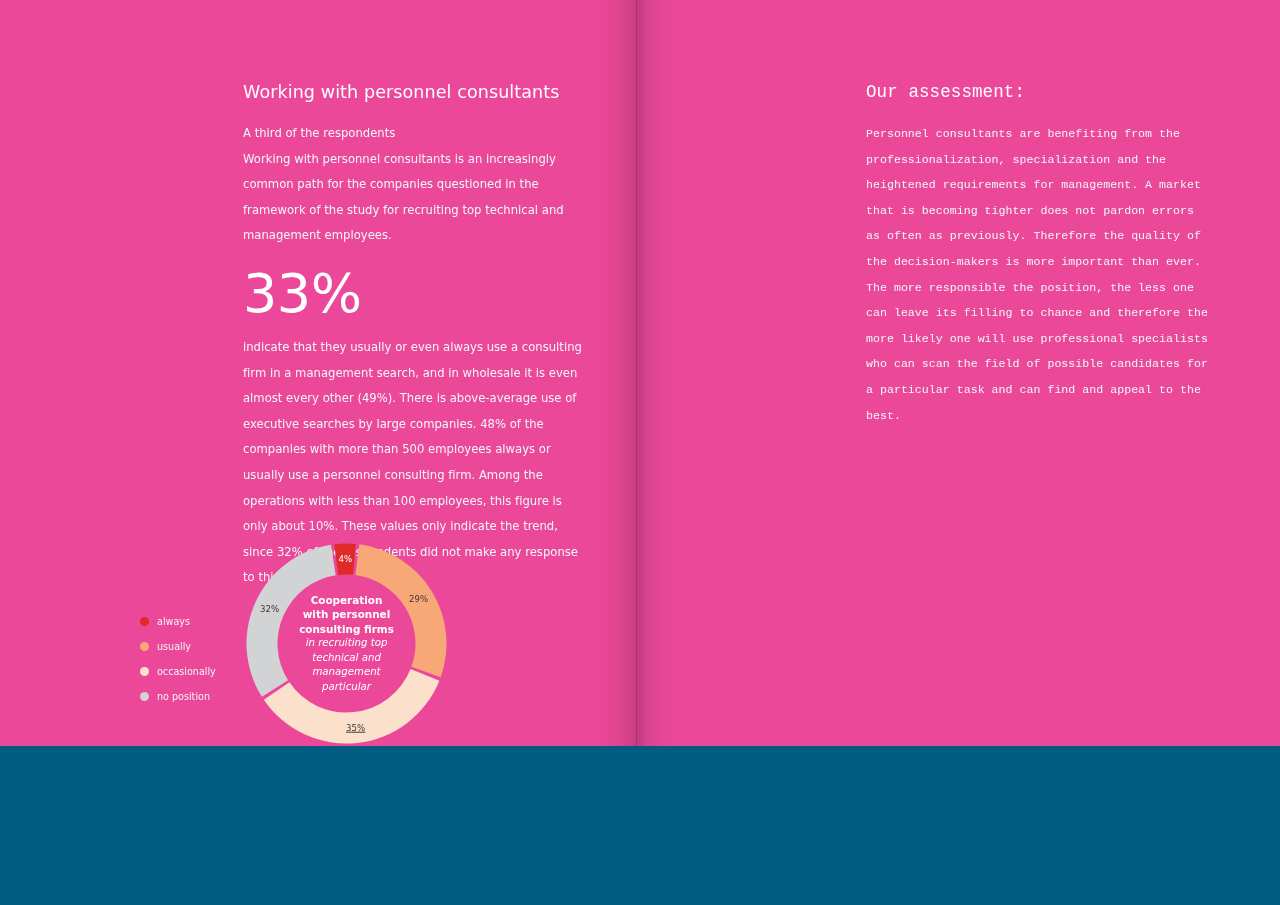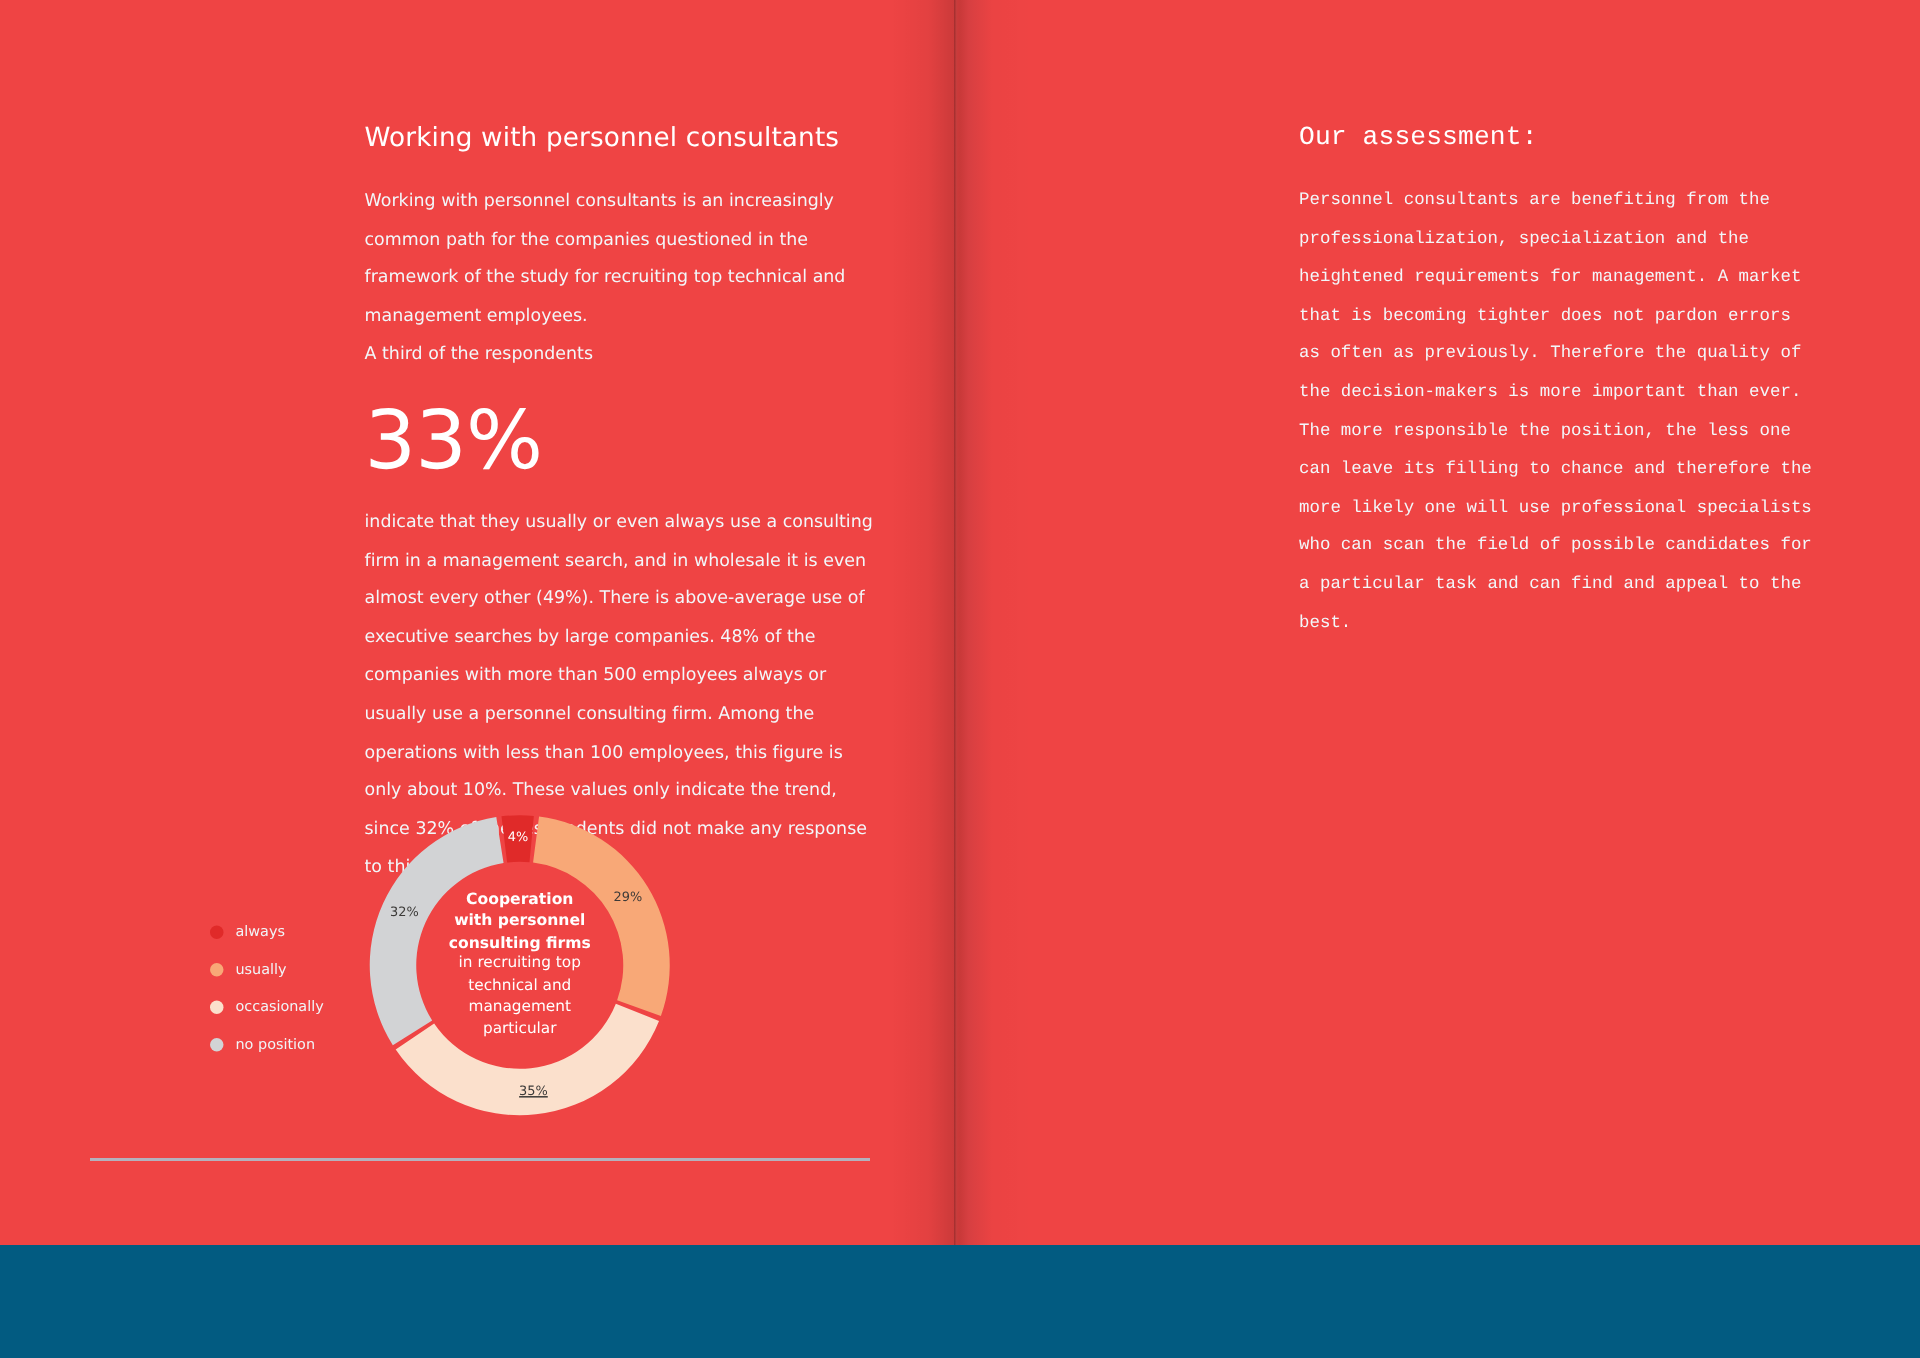--- a/index.html
+++ b/index.html
@@ -3,22 +3,22 @@
 <meta charset="utf-8">
 <style>
   html, body {
     margin: 0;
     padding: 0;
     background: #025b81;
   }
   .page {
     position: relative;
     width: 1280px;
-    height: 830px;
-    background: #ef4444;
+    height: 746px;
+    background: #ec4899;
     overflow: hidden;
     font-family: "DejaVu Sans", "Liberation Sans", sans-serif;
     color: #ffffff;
   }
   
   .gutter {
     position: absolute;
     left: 592px;
     top: 0;
     width: 96px;
@@ -148,20 +148,21 @@
     line-height: 14.6px;
     color: #ffffff;
     display: block;
   }
   .donut-center .dc-reg {
     font-size: 10.2px;
     font-weight: 400;
     line-height: 14.6px;
     color: #ffffff;
     display: block;
+    font-style: italic;
   }
   .slice-label {
     position: absolute;
     font-size: 8.6px;
     font-weight: 400;
     line-height: 1;
     white-space: nowrap;
   }
   .lbl-always   { color: #ffffff; }
   .lbl-usually  { color: #3c3a38; text-align: center; }
@@ -171,22 +172,22 @@
 </head>
 <body>
 
 <div class="page">
 
   <div class="gutter"></div>
   <div class="gutter-line"></div>
 
   <div class="left-col">
     <h1 class="section-title">Working with personnel consultants</h1>
+    <p class="body-text">A third of the respondents</p>
     <p class="body-text">Working with personnel consultants is an increasingly common path for the companies questioned in the framework of the study for recruiting top technical and management employees.</p>
-    <p class="body-text">A third of the respondents</p>
     <div class="bignum">33%</div>
     <p class="body-text">indicate that they usually or even always use a consulting firm in a management search, and in wholesale it is even almost every other (49%). There is above-average use of executive searches by large companies. 48% of the companies with more than 500 employees always or usually use a personnel consulting firm. Among the operations with less than 100 employees, this figure is only about 10%. These values only indicate the trend, since 32% of the respondents did not make any response to this.</p>
   </div>
 
   <div class="right-col">
     <h1 class="section-title">Our assessment:</h1>
     <p class="body-text">Personnel consultants are benefiting from the professionalization, specialization and the heightened requirements for management. A market that is becoming tighter does not pardon errors as often as previously. Therefore the quality of the decision-makers is more important than ever. The more responsible the position, the less one can leave its filling to chance and therefore the more likely one will use professional specialists who can scan the field of possible candidates for a particular task and can find and appeal to the best.</p>
   </div>
 
   <div class="chart-block">

